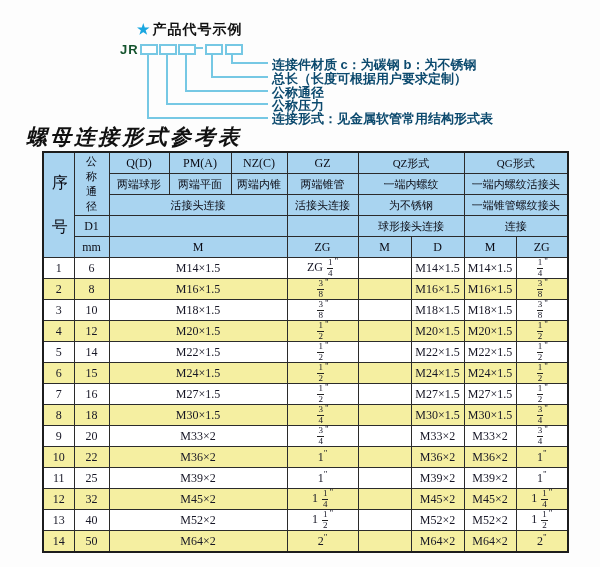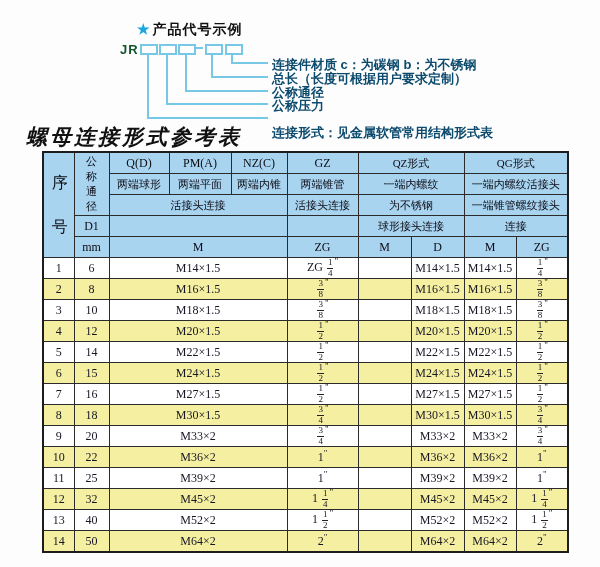--- a/index.html
+++ b/index.html
@@ -67,21 +67,21 @@
 <div class="abs cline" style="left:185px;top:90px;width:83px;height:2px;"></div>
 <div class="abs cline" style="left:166px;top:53px;width:2px;height:52px;"></div>
 <div class="abs cline" style="left:166px;top:103px;width:102px;height:2px;"></div>
 <div class="abs cline" style="left:147px;top:53px;width:2px;height:66px;"></div>
 <div class="abs cline" style="left:147px;top:117px;width:121px;height:2px;"></div>
 
 <div class="abs diag-label" style="top:56px;">连接件材质  c：为碳钢  b：为不锈钢</div>
 <div class="abs diag-label" style="top:70px;">总长（长度可根据用户要求定制）</div>
 <div class="abs diag-label" style="top:84px;">公称通径</div>
 <div class="abs diag-label" style="top:97px;">公称压力</div>
-<div class="abs diag-label" style="top:124px;">连接形式：见金属软管常用结构形式表</div>
+<div class="abs diag-label" style="top:110px;">连接形式：见金属软管常用结构形式表</div>
 
 <div class="abs" id="table-title">螺母连接形式参考表</div>
 
 <div class="abs" id="ref-table">
 <table>
   <colgroup>
     <col style="width:31px">
         <col style="width:35px">
         <col style="width:60px">
         <col style="width:62px">

